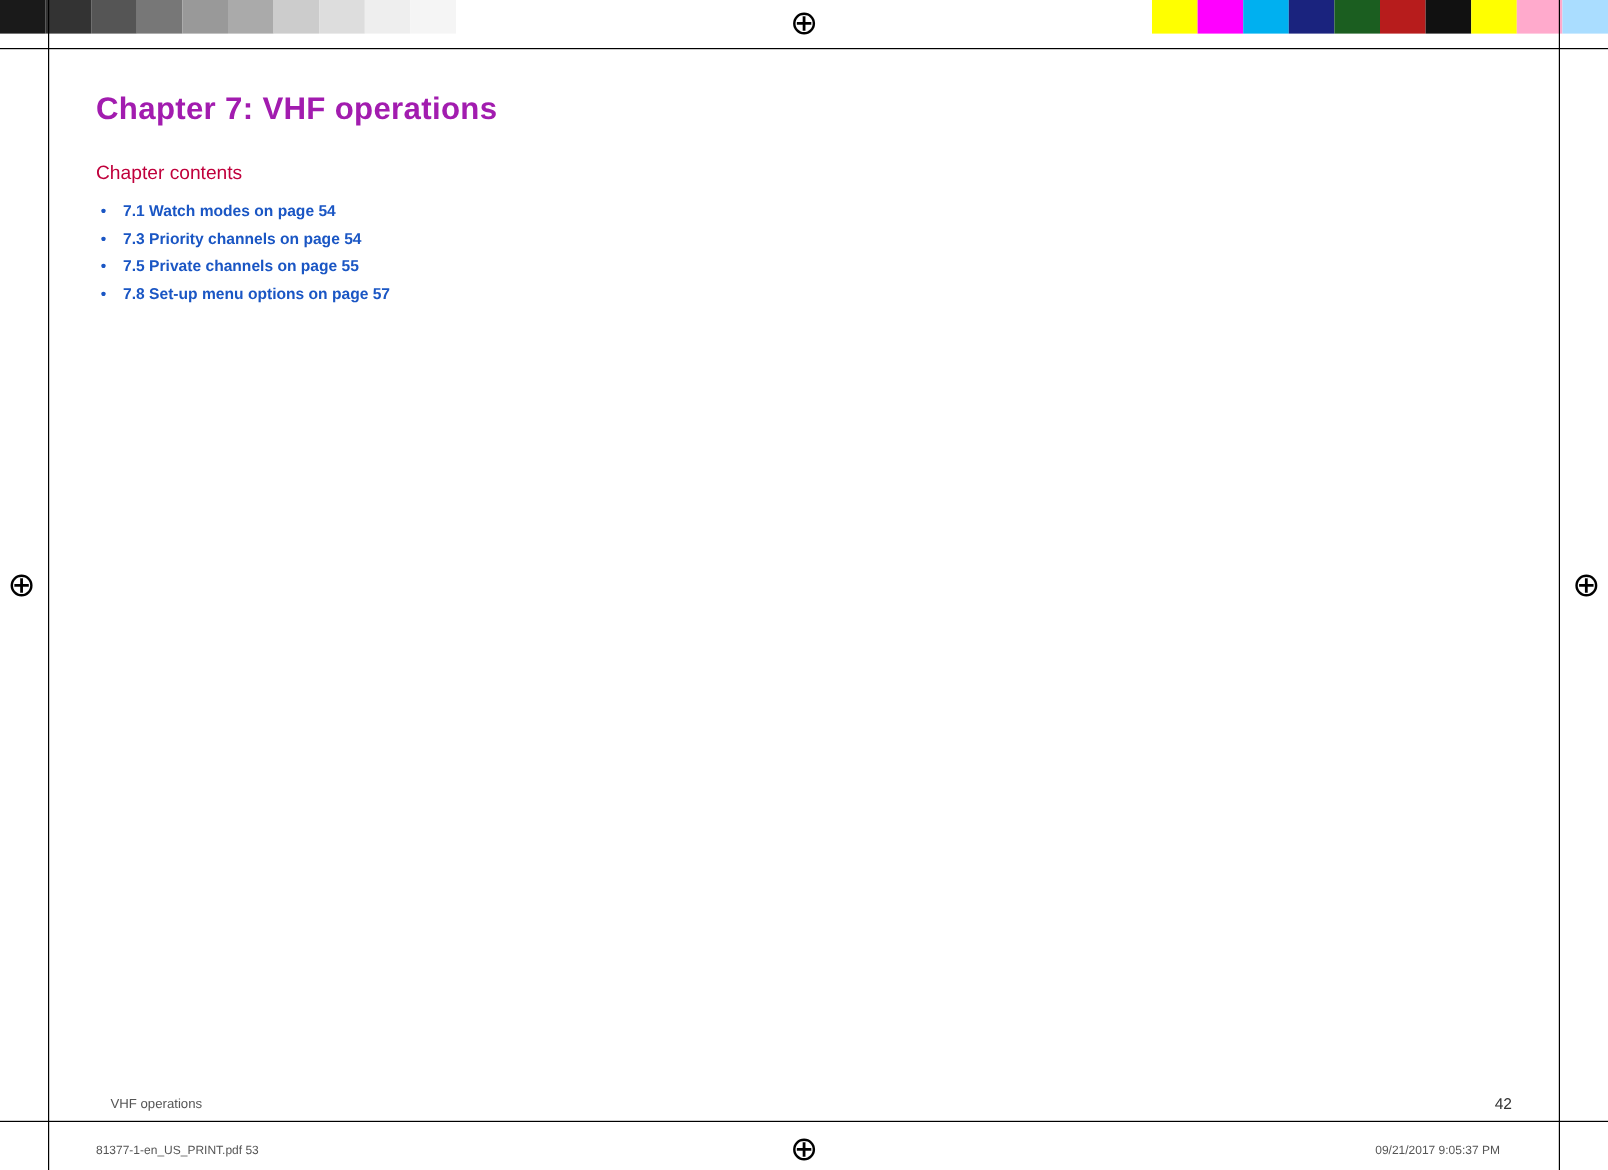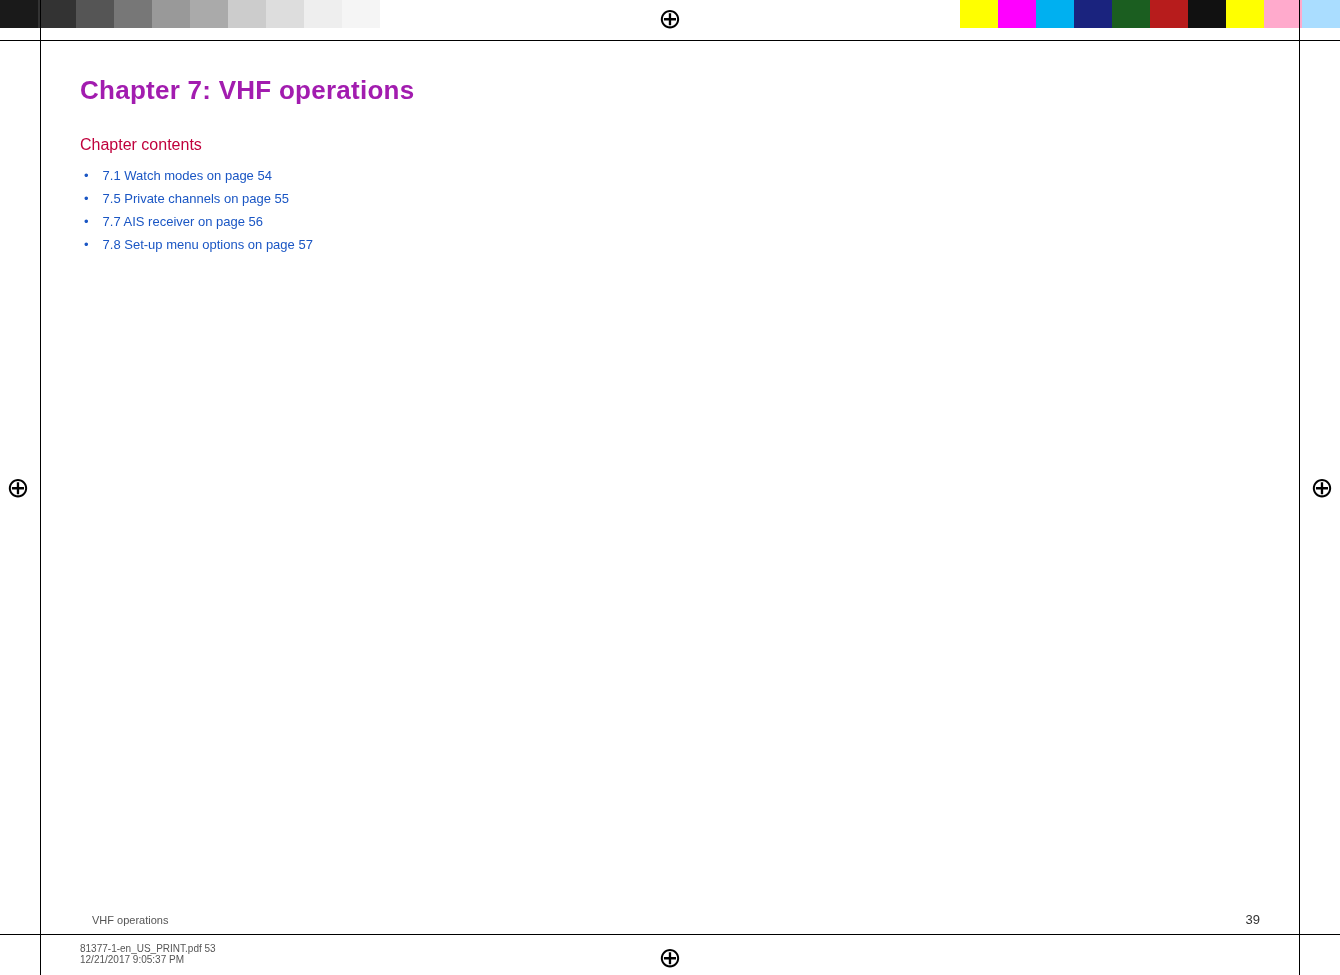--- a/index.html
+++ b/index.html
@@ -152,20 +152,21 @@
       padding: 0;
       margin: 0;
     }
 
     .toc-list li {
       display: flex;
       align-items: center;
       margin-bottom: 8px;
       font-size: 13px;
       color: #1a56c4;
+      font-weight: bold;
     }
 
     .toc-list li::before {
       content: "•";
       color: #1a56c4;
       margin-right: 14px;
       margin-left: 4px;
       flex-shrink: 0;
     }
 
@@ -199,21 +200,20 @@
     
     .print-info {
       position: absolute;
       bottom: 10px;
       left: 80px;
       right: 90px;
       display: flex;
       justify-content: space-between;
       font-size: 10px;
       color: #555;
-      flex-direction: column;
     }
   </style>
 </head>
 <body>
 
 <div class="color-bar-left">
   <div class="cb" style="background:#1a1a1a;width:38px;"></div>
   <div class="cb" style="background:#333333;width:38px;"></div>
   <div class="cb" style="background:#555555;width:38px;"></div>
   <div class="cb" style="background:#777777;width:38px;"></div>
@@ -251,32 +251,32 @@
 <div class="page-content">
   <h1 class="chapter-title">Chapter 7:  VHF operations</h1>
 
   <h2 class="contents-heading">Chapter contents</h2>
 
   <ul class="toc-list">
     <li>
       <a>7.1  Watch modes on page  54</a>
     </li>
     <li>
+      <a>7.3  Priority channels on page  54</a>
+    </li>
+    <li>
       <a>7.5  Private channels on page  55</a>
-    </li>
-    <li>
-      <a>7.7  AIS receiver on page  56</a>
     </li>
     <li>
       <a>7.8  Set-up menu options on page  57</a>
     </li>
   </ul>
 </div>
 
 <div class="footer">
   <span class="footer-left">VHF operations</span>
-  <span class="footer-right">39</span>
+  <span class="footer-right">42</span>
 </div>
 
 <div class="print-info">
   <span>81377-1-en_US_PRINT.pdf   53</span>
-  <span>12/21/2017   9:05:37 PM</span>
+  <span>09/21/2017   9:05:37 PM</span>
 </div>
 
 </body></html>

